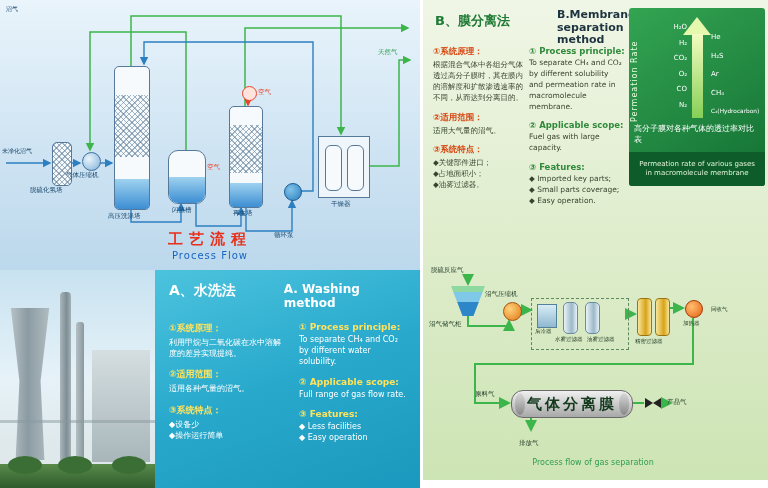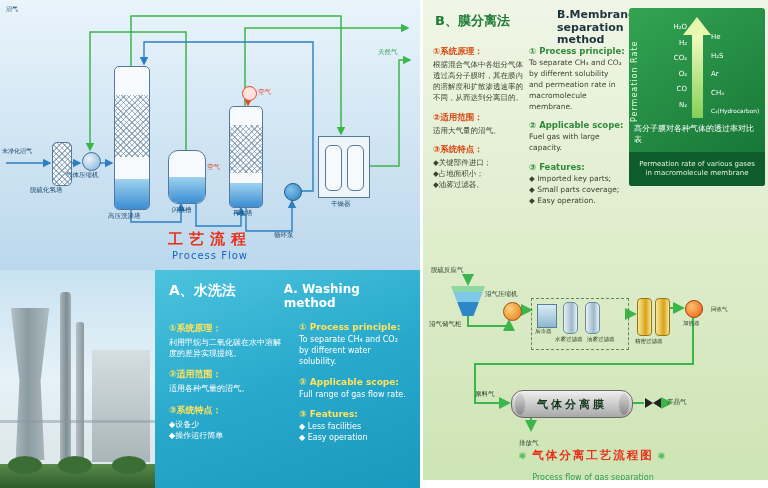--- a/index.html
+++ b/index.html
@@ -100,21 +100,21 @@
   .dashedbox{position:absolute;left:108px;top:36px;width:96px;height:50px;border:1px dashed #5c8a5c;}
   .acool{position:absolute;left:114px;top:42px;width:18px;height:22px;background:linear-gradient(180deg,#d8ecf5,#8fb8d0);border:1px solid #54809c;}
   .fcyl{position:absolute;width:13px;height:30px;top:40px;background:linear-gradient(90deg,#e8f2f8,#9cb8c8 60%,#e8f2f8);border:1px solid #6a8ca0;border-radius:5px;}
   .ycyl{position:absolute;width:13px;height:36px;top:36px;background:linear-gradient(90deg,#f8e69a,#d8a318 60%,#f8e69a);border:1px solid #9a7410;border-radius:4px;}
   .heatball{position:absolute;left:262px;top:38px;width:16px;height:16px;border-radius:50%;
     background:radial-gradient(circle at 35% 35%,#ffc070,#e85d10);border:1px solid #a03c08;}
   .membrane{position:absolute;left:88px;top:128px;width:120px;height:26px;border:1px solid #6a6a6a;border-radius:12px;
     background:linear-gradient(180deg,#f0f0f0,#a8a8a8);display:flex;align-items:center;justify-content:center;}
   .mem-cap{position:absolute;top:2px;bottom:2px;width:10px;background:linear-gradient(180deg,#d8d8d8,#888);border-radius:50%;}
   .mem-cap.lft{left:3px;} .mem-cap.rgt{right:3px;}
-  .mem-text{font-size:11px;font-weight:bold;letter-spacing:3px;color:#143a1e;position:relative;}
+  .mem-text{font-size:15px;font-weight:bold;letter-spacing:3px;color:#143a1e;position:relative;}
   .valve-l{position:absolute;left:222px;top:136px;width:0;height:0;border-top:5px solid transparent;border-bottom:5px solid transparent;border-left:8px solid #222;}
   .valve-r{position:absolute;left:230px;top:136px;width:0;height:0;border-top:5px solid transparent;border-bottom:5px solid transparent;border-right:8px solid #222;}
   .gl{position:absolute;font-size:6.5px;color:#26402a;white-space:nowrap;}
   .gl.tiny{font-size:5.5px;}
   .gf-title{position:absolute;left:40px;top:186px;width:260px;text-align:center;}
   .gf-cn{font-size:11.5px;font-weight:bold;color:#e8301a;letter-spacing:2px;}
   .gf-deco{color:#3cb54a;font-size:9px;margin:0 4px;font-weight:normal;}
   .gf-en{font-size:8px;color:#2f9e4f;margin-top:10px;}
 </style>
 </head>
@@ -354,19 +354,18 @@
         <div class="mem-cap lft"></div>
         <div class="mem-cap rgt"></div>
         <div class="mem-text">气体分离膜</div>
       </div>
       <div class="valve-l"></div>
       <div class="valve-r"></div>
       <span class="gl" style="left:244px;top:136px;">产品气</span>
       <span class="gl" style="left:96px;top:177px;font-family:Liberation Serif, serif;">排放气</span>
 
       <div class="gf-title">
-        <div class="gf-cn"><span class="gf-deco">❃</span><span>气体分离工艺流程图</span><span class="gf-deco">❃</span></div>
         <div class="gf-en">Process flow of gas separation</div>
       </div>
     </div>
   </section>
 
 </div>
 
 </body></html>

